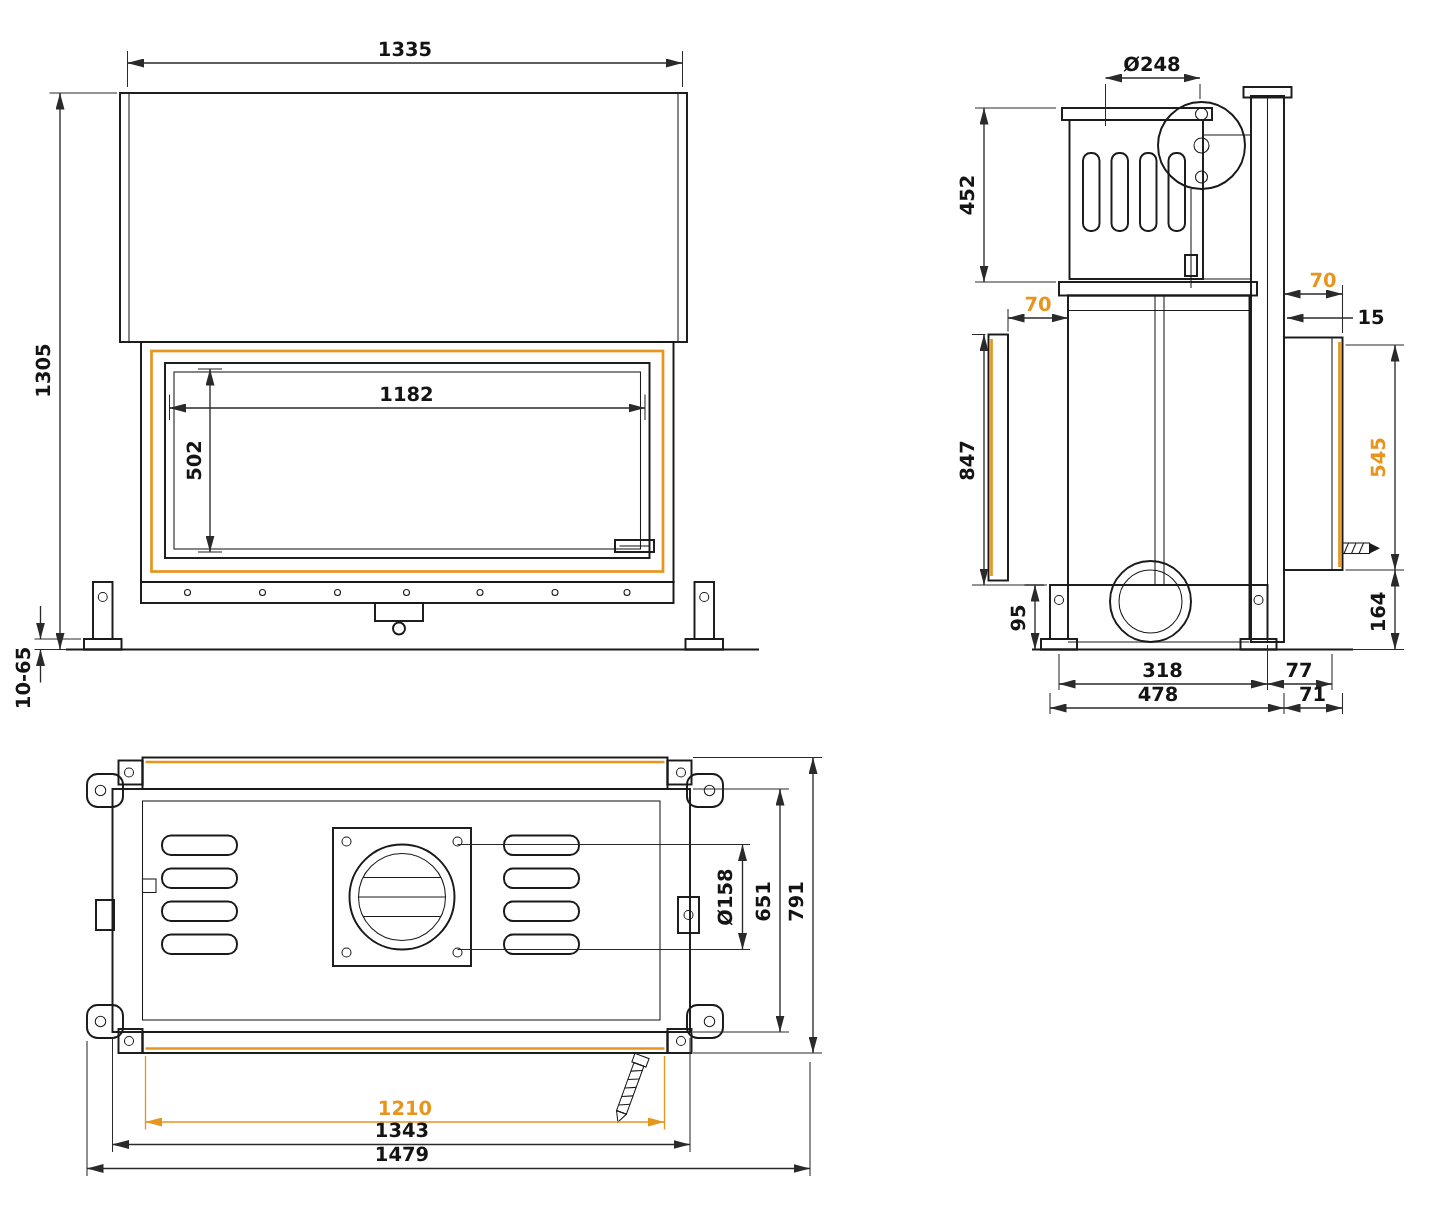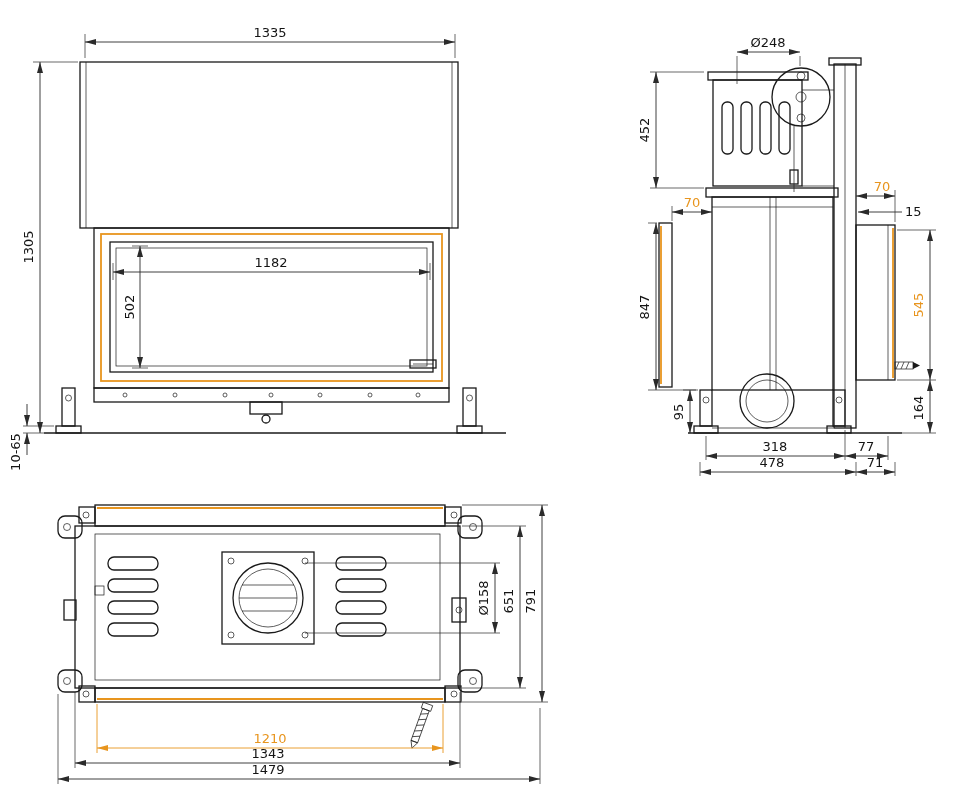--- a/index.html
+++ b/index.html
@@ -1,16 +1,16 @@
 <!DOCTYPE html>
 <html><head>
 <meta charset="utf-8">
 <style>
   html,body{margin:0;padding:0;background:#ffffff;}
-  .stage{position:relative;width:961px;height:808px;background:#ffffff;overflow:hidden;}
+  .stage{position:relative;width:961px;height:808px;background:#ffffff;overflow:hidden;font-weight:bold;}
   svg{display:block;}
   .o  {fill:none;stroke:#1a1a1a;stroke-width:1.3;}
   .t  {fill:none;stroke:#1a1a1a;stroke-width:0.7;}
   .x  {fill:none;stroke:#2a2a2a;stroke-width:0.7;}
   .d  {fill:none;stroke:#2a2a2a;stroke-width:0.9;}
   .acc{fill:none;stroke:#e8951e;stroke-width:1.8;}
   .accd{fill:none;stroke:#e8951e;stroke-width:0.9;}
   .solid{fill:#1a1a1a;stroke:none;}
   text.dim{font-family:"DejaVu Sans","Liberation Sans",sans-serif;font-size:13px;fill:#141414;}
   text.dim.accent{fill:#e8951e;}

